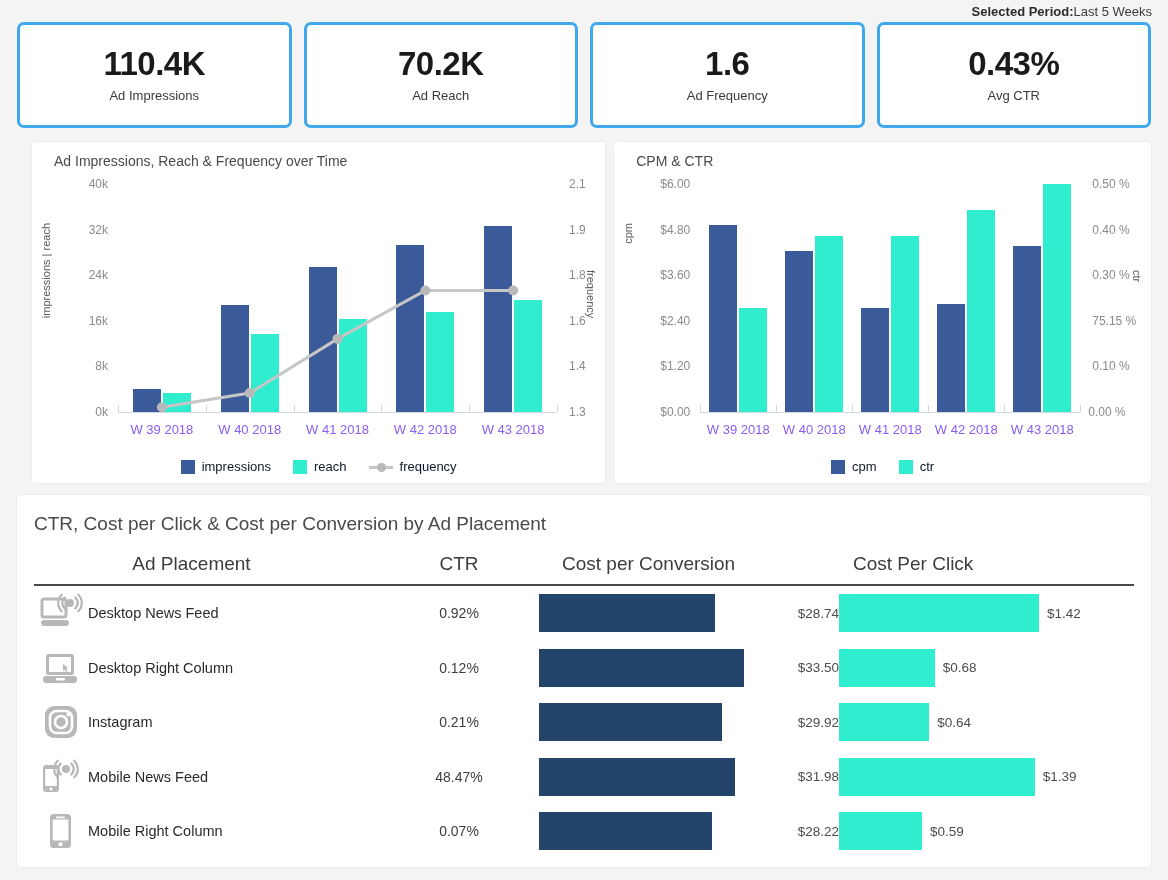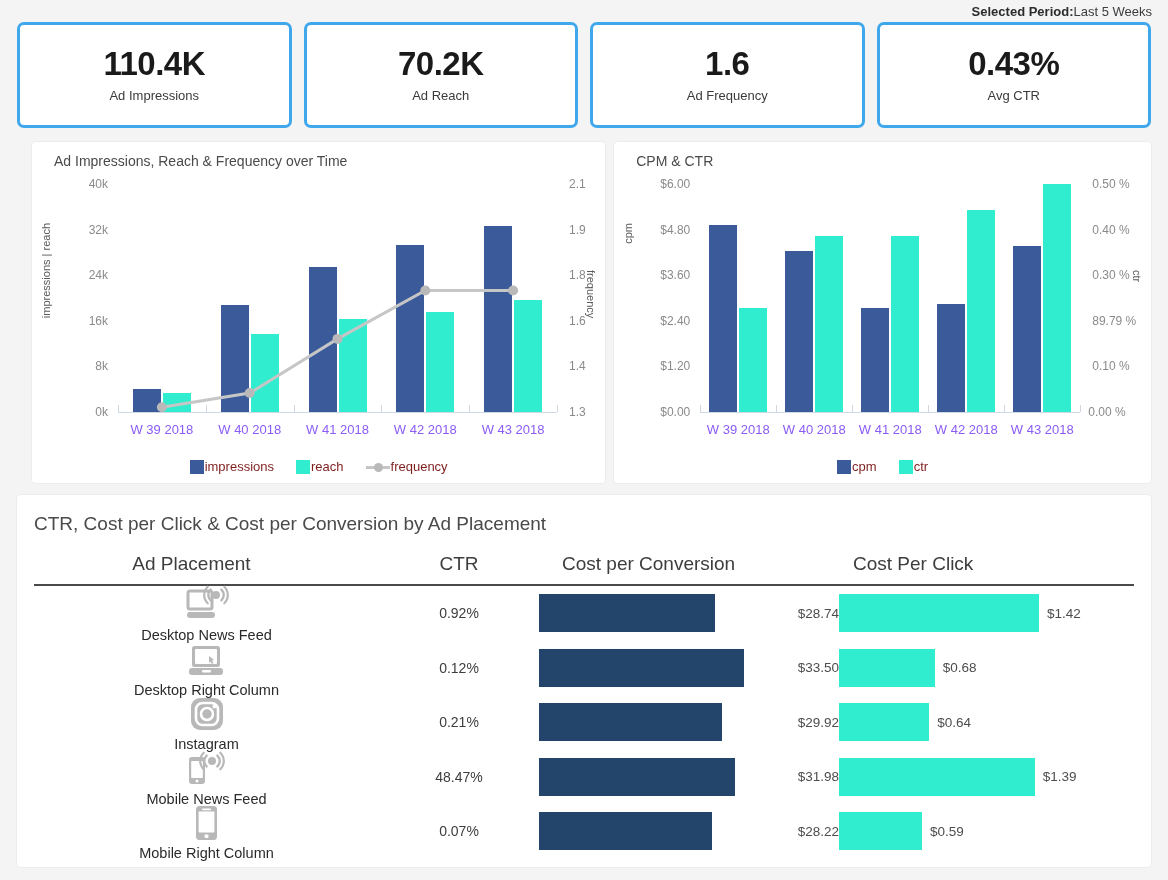--- a/index.html
+++ b/index.html
@@ -92,21 +92,21 @@
   }
   .xlabel {
     flex: 1; text-align: center;
     font-size: 13px; color: #8b5cf6;
   }
 
   .legend {
     position: absolute; left: 0; right: 0;
     display: flex; justify-content: center; align-items: center; gap: 22px;
   }
-  .lg-item { display: flex; align-items: center; gap: 1px; font-size: 13px; color: #7f1d1d; }
+  .lg-item { display: flex; align-items: center; gap: 7px; font-size: 13px; color: #0f172a; }
   .lg-swatch { width: 14px; height: 14px; display: inline-block; }
   .lg-swatch.navy { background: #3b5a9a; }
   .lg-swatch.teal { background: #2fedce; }
   .lg-line { width: 24px; height: 14px; position: relative; display: inline-block; }
   .lg-line::before {
     content: ""; position: absolute; left: 0; top: 6px; width: 24px; height: 3px;
     background: #c6c6c6;
   }
   .lg-line::after {
     content: ""; position: absolute; left: 8px; top: 3px; width: 9px; height: 9px;
@@ -130,21 +130,21 @@
   .th { font-size: 19px; color: #3d3d3d; }
   .th.c-place { width: 345px; text-align: center; padding-right: 30px; }
   .th.c-ctr    { width: 160px; text-align: center; }
   .th.c-cpconv { width: 300px; text-align: left; padding-left: 23px; }
   .th.c-cpc    { flex: 1; text-align: left; padding-left: 14px; }
   .thead-rule {
     height: 2px; background: #4a4a4a; margin-top: 9px;
   }
   .trow { display: flex; align-items: center; height: 54.5px; }
   .td { display: flex; align-items: center; }
-  .td.c-place { width: 345px; flex-direction: column; }
+  .td.c-place { width: 345px; }
   .td.c-ctr { width: 160px; justify-content: center; font-size: 14px; color: #3d3d3d; }
   .td.c-cpconv { width: 300px; justify-content: space-between; }
   .td.c-cpc { flex: 1; }
 
   .place-icon { width: 54px; display: flex; justify-content: center; align-items: center; }
   .place-name { font-size: 14.5px; color: #2a2a2a; }
 
   .barcell { display: flex; align-items: center; }
   .hbar { height: 38px; }
   .hbar.dark { background: #23456b; }
@@ -251,21 +251,21 @@
         <div class="axis-title left-t" style="left: 8px; top: 48px;">cpm</div>
         <div class="axis-title" style="right: 8px; top: 95px;">ctr</div>
         <div class="ytick l" style="left: 26px; width: 50px; top: 230px;">$0.00</div>
         <div class="ytick l" style="left: 26px; width: 50px; top: 184.4px;">$1.20</div>
         <div class="ytick l" style="left: 26px; width: 50px; top: 138.8px;">$2.40</div>
         <div class="ytick l" style="left: 26px; width: 50px; top: 93.2px;">$3.60</div>
         <div class="ytick l" style="left: 26px; width: 50px; top: 47.6px;">$4.80</div>
         <div class="ytick l" style="left: 26px; width: 50px; top: 2px;">$6.00</div>
         <div class="ytick" style="left: 474px; top: 230px;">0.00 %</div>
         <div class="ytick" style="left: 478px; top: 184.4px;">0.10 %</div>
-        <div class="ytick" style="left: 478px; top: 138.8px;">89.79 %</div>
+        <div class="ytick" style="left: 478px; top: 138.8px;">75.15 %</div>
         <div class="ytick" style="left: 478px; top: 93.2px;">0.30 %</div>
         <div class="ytick" style="left: 478px; top: 47.6px;">0.40 %</div>
         <div class="ytick" style="left: 478px; top: 2px;">0.50 %</div>
         <div class="plot-area" style="left: 86px; top: 10px; width: 380px; height: 228px;">
           <div class="sep" style="left: 0px;"></div>
           <div class="sep" style="left: 76px;"></div>
           <div class="sep" style="left: 152px;"></div>
           <div class="sep" style="left: 228px;"></div>
           <div class="sep" style="left: 304px;"></div>
           <div class="sep" style="left: 380px;"></div>

